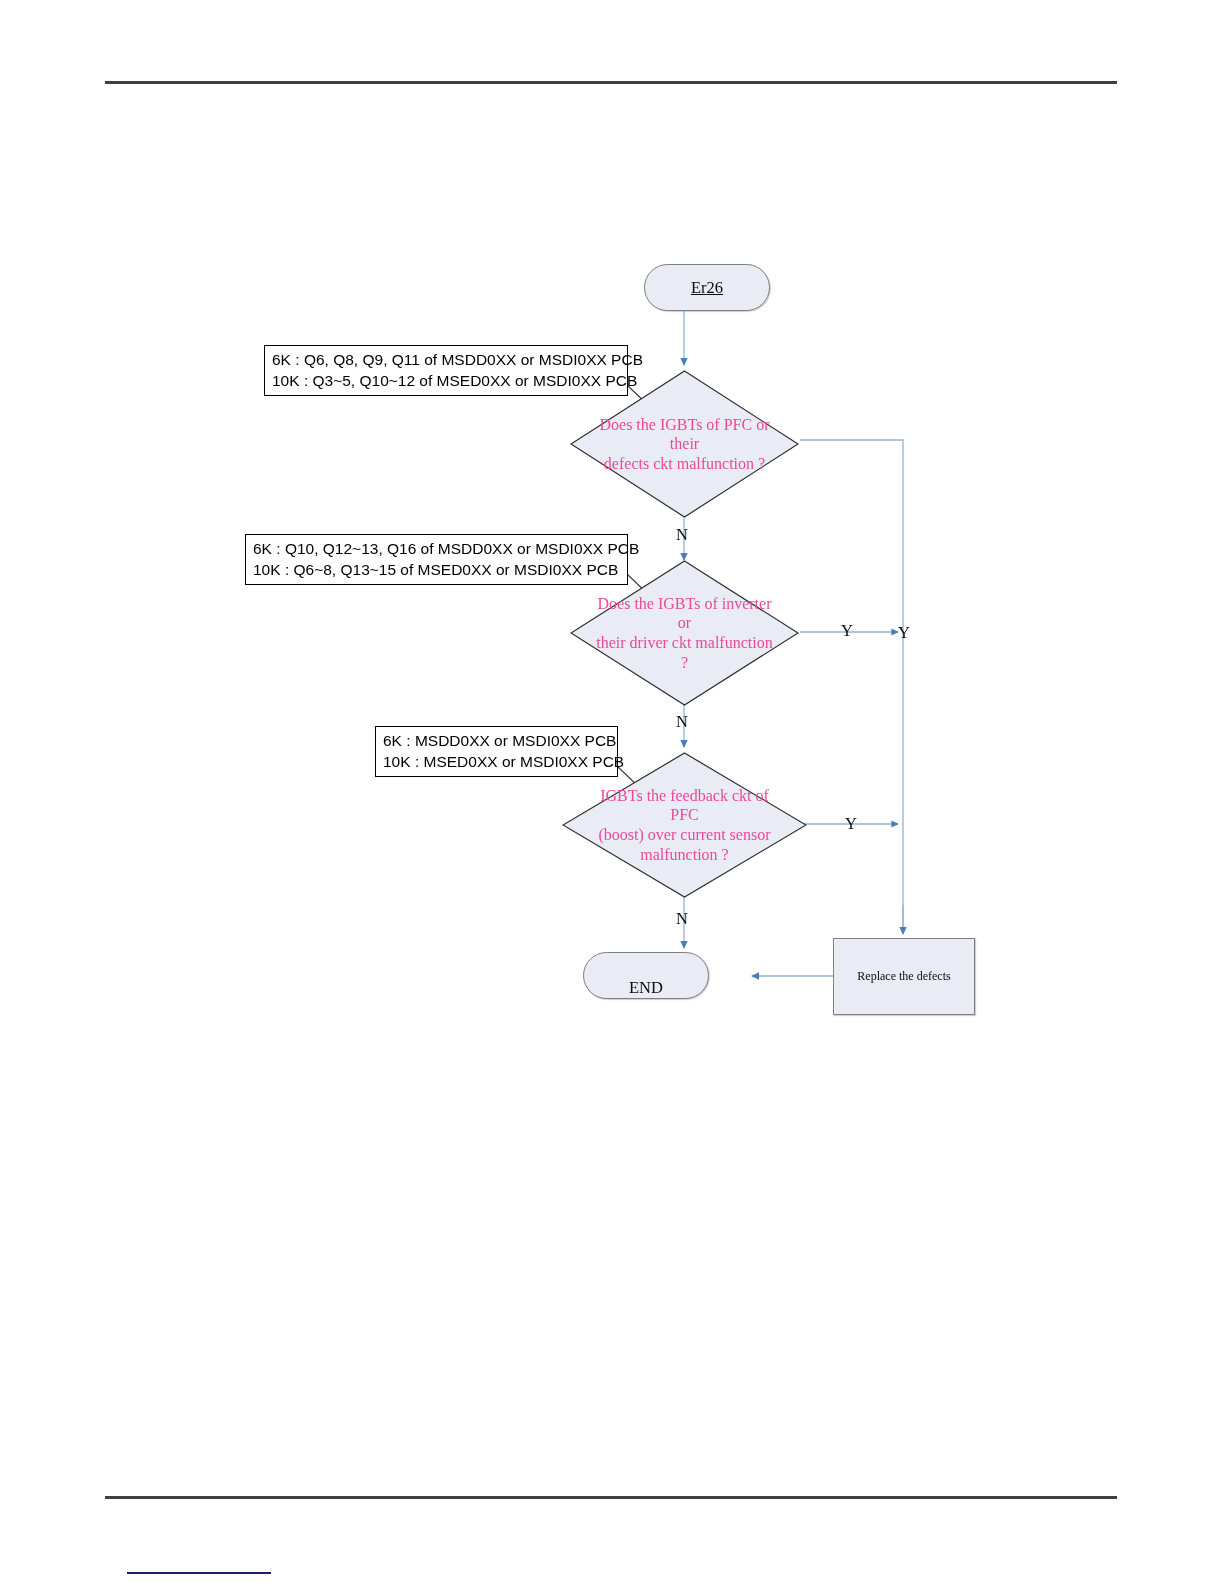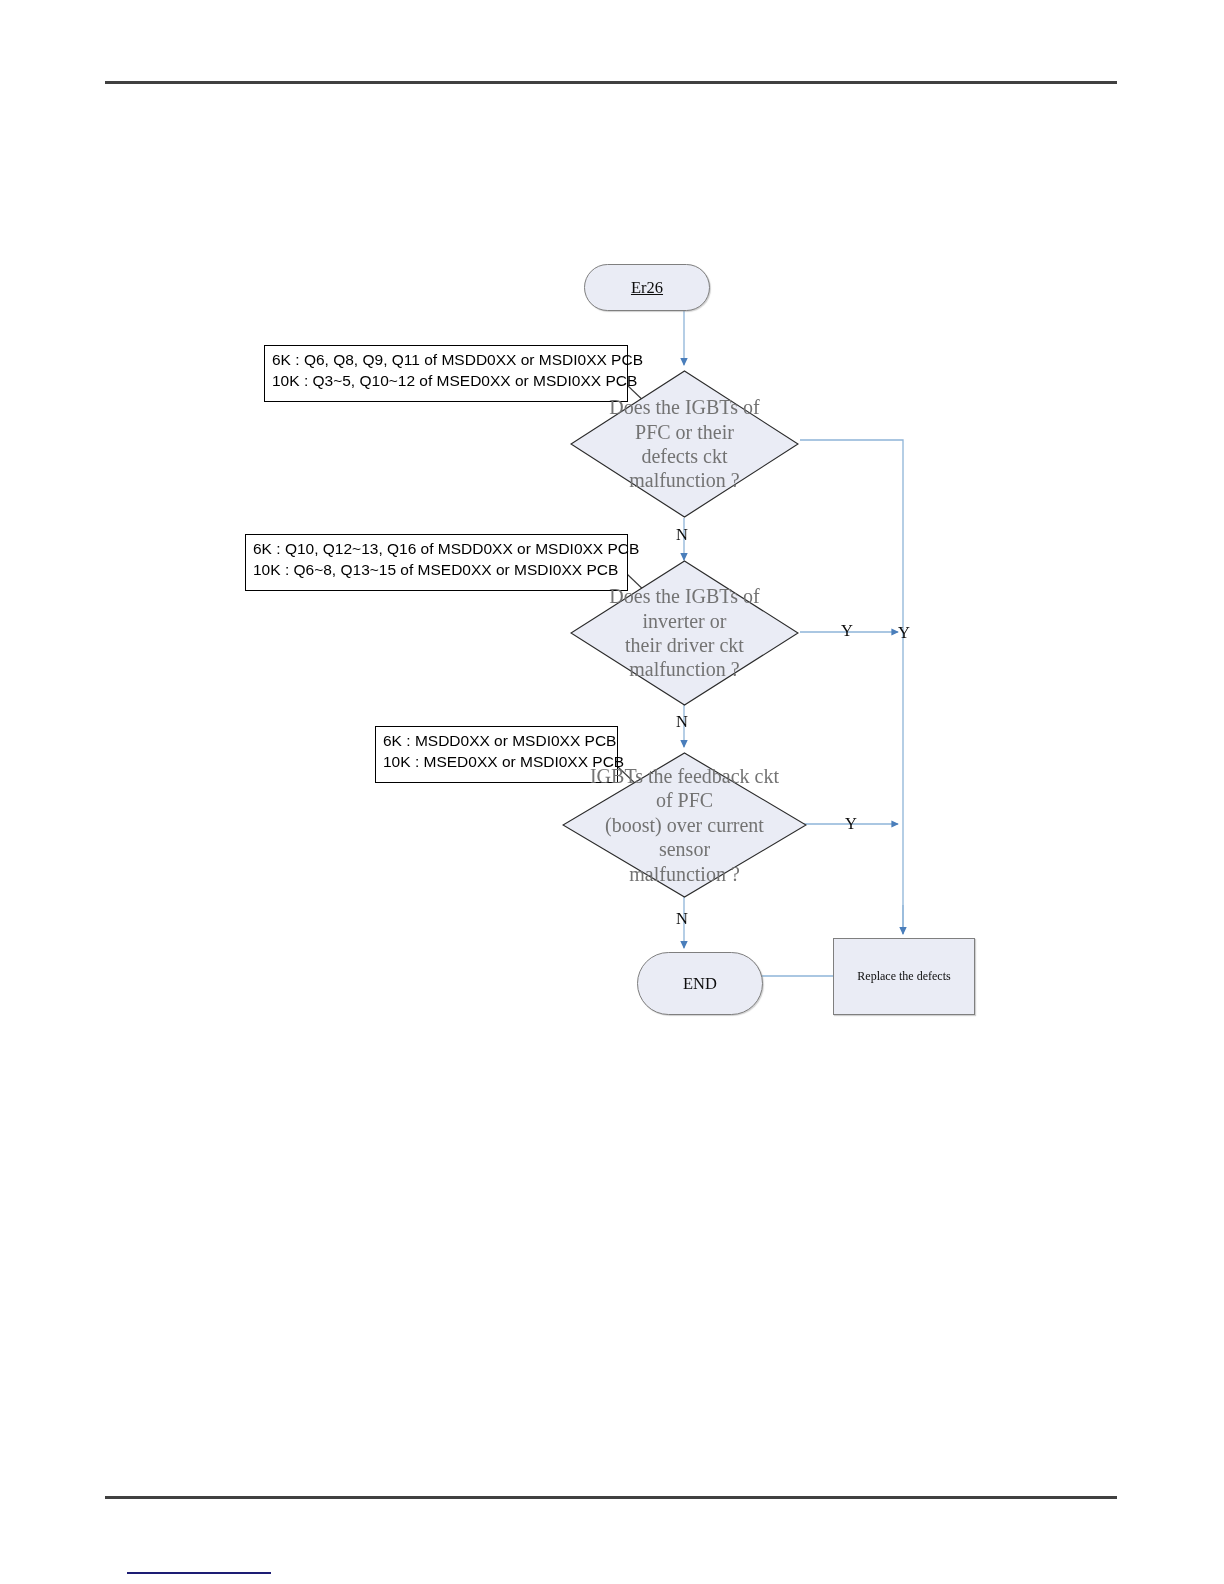--- a/index.html
+++ b/index.html
@@ -79,35 +79,35 @@
   .decision svg {
     position: absolute;
     left: 0;
     top: 0;
   }
   .decision .dtext {
     position: relative;
     z-index: 2;
     width: 78%;
     line-height: 1.22;
-    font-size: 20px;
-    color: #737373;
+    font-size: 16px;
+    color: #ec4899;
   }
 
   
   .callout {
     position: absolute;
     box-sizing: border-box;
     border: 1px solid #000000;
     background: #ffffff;
     font-family: "Liberation Sans", sans-serif;
     font-size: 15.5px;
     line-height: 1.38;
     color: #000000;
-    padding: 3px 6px 9px 7px;
+    padding: 3px 6px 3px 7px;
     white-space: nowrap;
   }
   .callout .ln { display: block; }
 
   
   .branch-label {
     position: absolute;
     font-family: "Liberation Serif", serif;
     font-size: 16.5px;
     color: #0d0d0d;
@@ -154,21 +154,21 @@
       <line x1="833" y1="976" x2="752" y2="976" marker-end="url(#ah)"></line>
     </g>
 
     <g stroke="#3a3a3a" stroke-width="1.1" fill="none">
       <line x1="627" y1="385" x2="649" y2="406"></line>
       <line x1="627" y1="574" x2="650" y2="596"></line>
       <line x1="617" y1="766" x2="641" y2="789"></line>
     </g>
   </svg>
 
-  <div class="node terminator" style="left:584px; top:264px; width:126px; height:47px;text-decoration:underline;">
+  <div class="node terminator" style="left:644px; top:264px; width:126px; height:47px;text-decoration:underline;">
     <span>Er26</span>
   </div>
 
   <div class="node decision" style="left:570px; top:370px; width:229px; height:148px;">
     <svg width="229" height="148" viewBox="0 0 229 148" xmlns="http://www.w3.org/2000/svg">
       <polygon points="114.5,1 228,74 114.5,147 1,74" fill="#eaecf5" stroke="#2b2b2b" stroke-width="1.2"></polygon>
     </svg>
     <div class="dtext">
       <span>Does the IGBTs of PFC or their</span><br>
       <span>defects ckt malfunction ?</span>
@@ -189,21 +189,21 @@
     <svg width="245" height="146" viewBox="0 0 245 146" xmlns="http://www.w3.org/2000/svg">
       <polygon points="122.5,1 244,73 122.5,145 1,73" fill="#eaecf5" stroke="#2b2b2b" stroke-width="1.2"></polygon>
     </svg>
     <div class="dtext">
       <span>IGBTs the feedback ckt of PFC</span><br>
       <span>(boost) over current sensor</span><br>
       <span>malfunction ?</span>
     </div>
   </div>
 
-  <div class="node terminator" style="left:637px; top:952px; width:126px; height:63px;">
+  <div class="node terminator" style="left:583px; top:952px; width:126px; height:47px;align-items:flex-end;">
     <span>END</span>
   </div>
 
   <div class="node process" style="left:833px; top:938px; width:142px; height:77px;">
     <span>Replace the defects</span>
   </div>
 
   <div class="branch-label" style="left:676px; top:527px;">N</div>
 
   <div class="branch-label" style="left:841px; top:623px;">Y</div>

